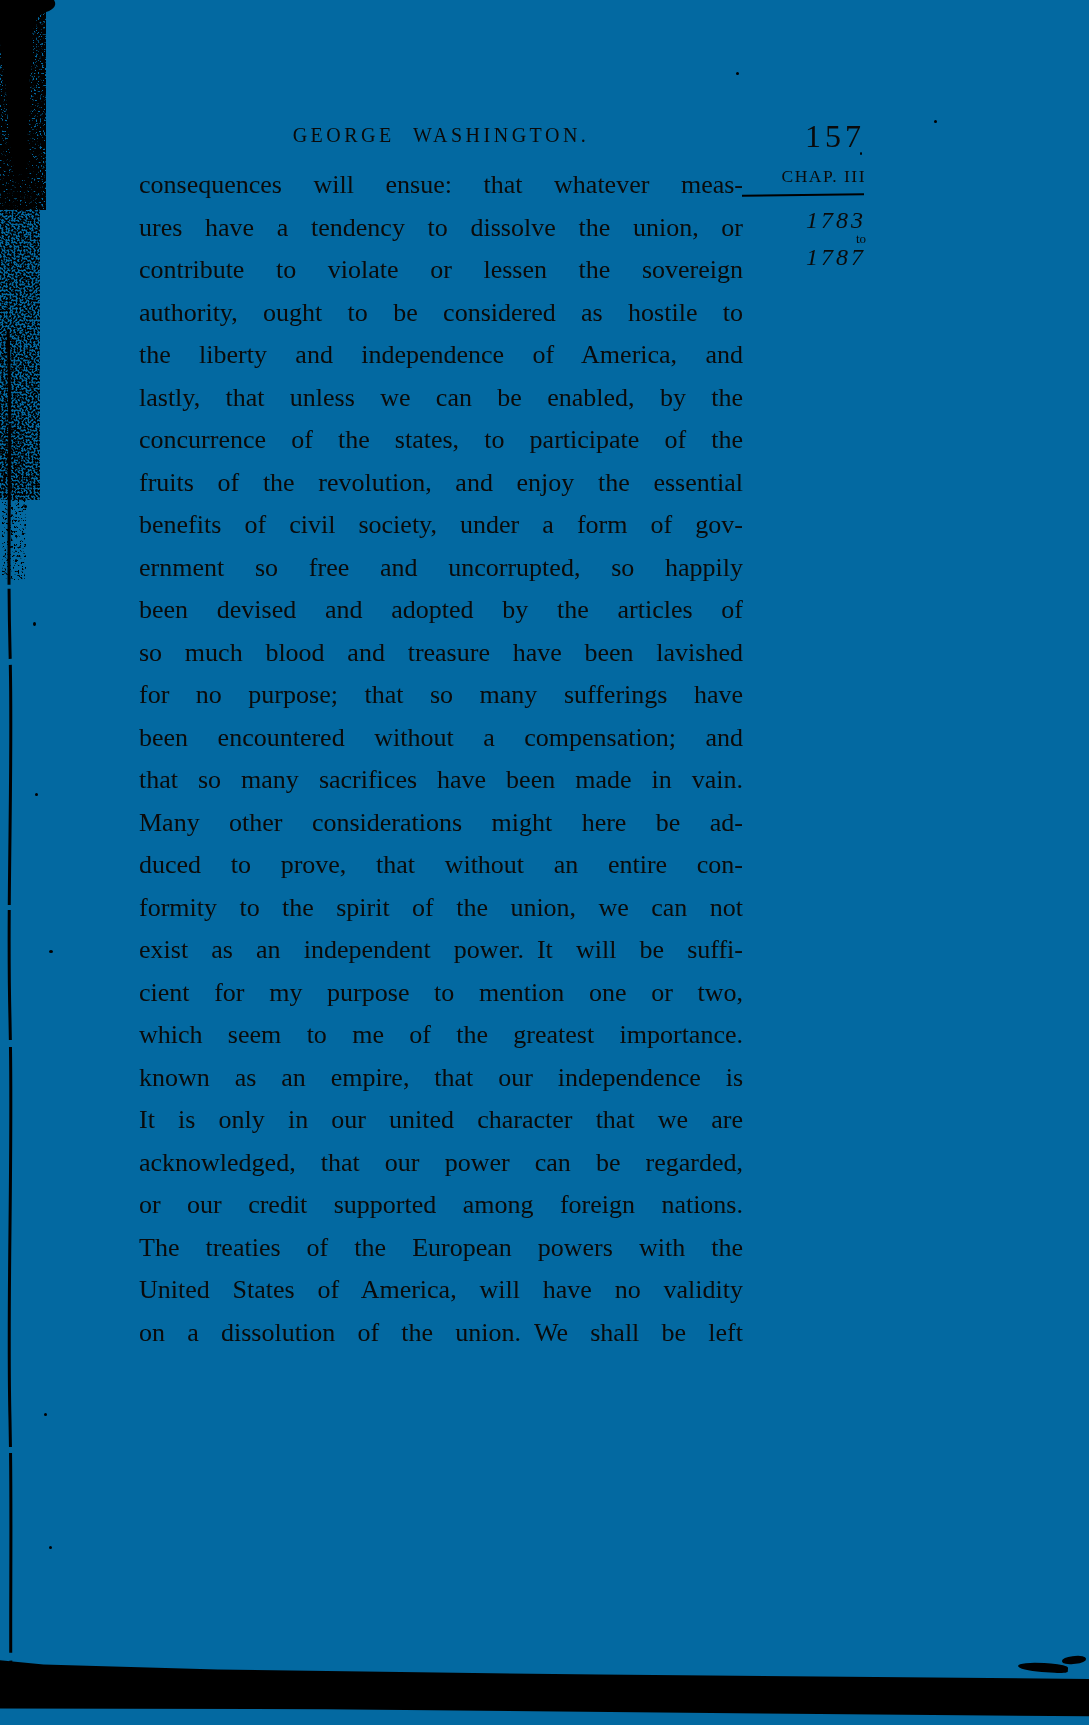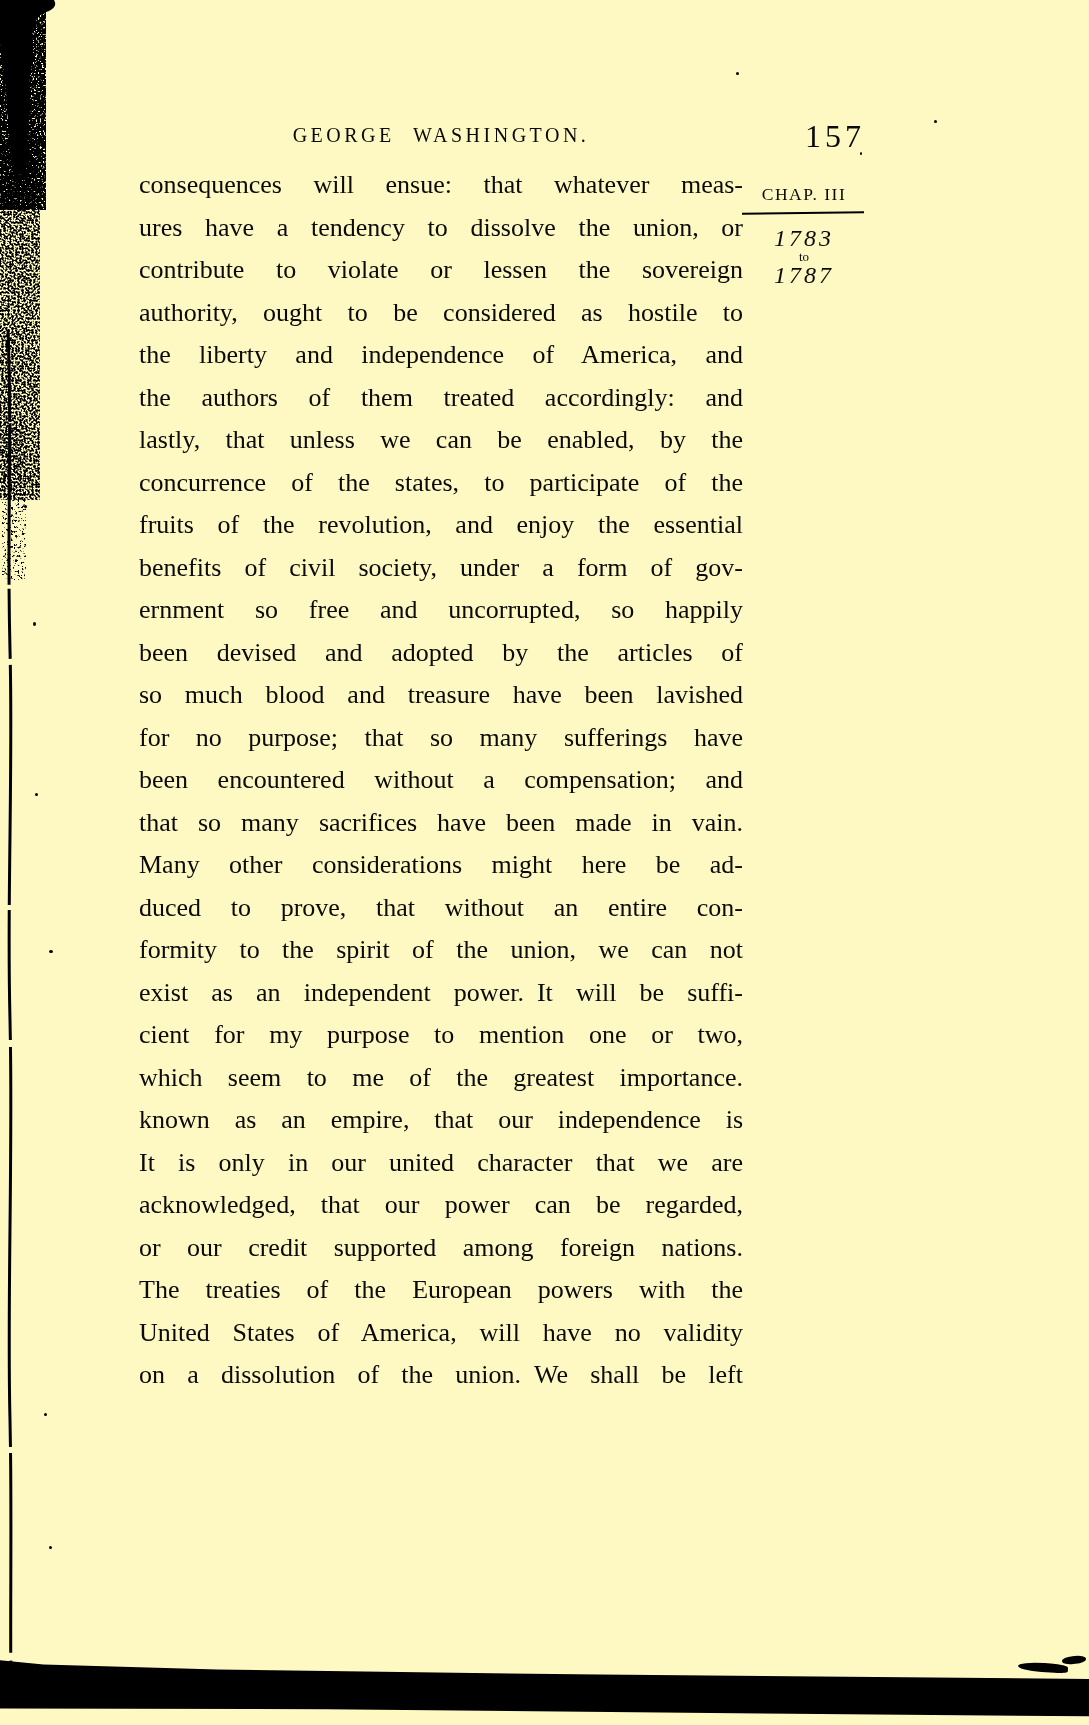--- a/index.html
+++ b/index.html
@@ -6,21 +6,21 @@
     margin: 0; padding: 0;
     width: 1089px; height: 1725px;
     overflow: hidden;
     background: #ffffff;
     font-family: "Liberation Serif", "DejaVu Serif", serif;
     color: #0a0a0a;
   }
   .page {
     position: absolute; inset: 0;
     width: 1089px; height: 1725px;
-    background: #fef9c3;
+    background: #0369a1;
   }
   
   .running-head {
     position: absolute;
     left: 135px; top: 124px; width: 612px;
     text-align: center;
     font-size: 20px;
     letter-spacing: 3.5px;
     word-spacing: 10px;
     white-space: nowrap;
@@ -42,22 +42,22 @@
     height: 38.5px;
     line-height: 38.5px;
     font-size: 26px;
     text-align: justify;
     text-align-last: justify;
     white-space: normal;
   }
   
   .margin-notes {
     position: absolute;
-    left: 742px; top: 184px; width: 124px;
-    text-align: center;
+    left: 742px; top: 166px; width: 124px;
+    text-align: right;
   }
   .chap {
     font-size: 17.5px;
     letter-spacing: 1.5px;
     line-height: 20px;
     white-space: nowrap;
   }
   .margin-rule {
     height: 0;
     border-top: 2.5px solid #000;
@@ -136,21 +136,20 @@
   <div class="running-head">GEORGE WASHINGTON.</div>
   <div class="page-number">157</div>
 
   <main class="body-text">
 
   <p class="line">consequences will ensue: that whatever meas-</p>
       <p class="line">ures have a tendency to dissolve the union, or</p>
       <p class="line">contribute to violate or lessen the sovereign</p>
       <p class="line">authority, ought to be considered as hostile to</p>
       <p class="line">the liberty and independence of America, and</p>
-      <p class="line">the authors of them treated accordingly: and</p>
       <p class="line">lastly, that unless we can be enabled, by the</p>
       <p class="line">concurrence of the states, to participate of the</p>
       <p class="line">fruits of the revolution, and enjoy the essential</p>
       <p class="line">benefits of civil society, under a form of gov-</p>
       <p class="line">ernment so free and uncorrupted, so happily</p>
       <p class="line">been devised and adopted by the articles of</p>
       <p class="line">so much blood and treasure have been lavished</p>
       <p class="line">for no purpose; that so many sufferings have</p>
       <p class="line">been encountered without a compensation; and</p>
       <p class="line">that so many sacrifices have been made in vain.</p>

